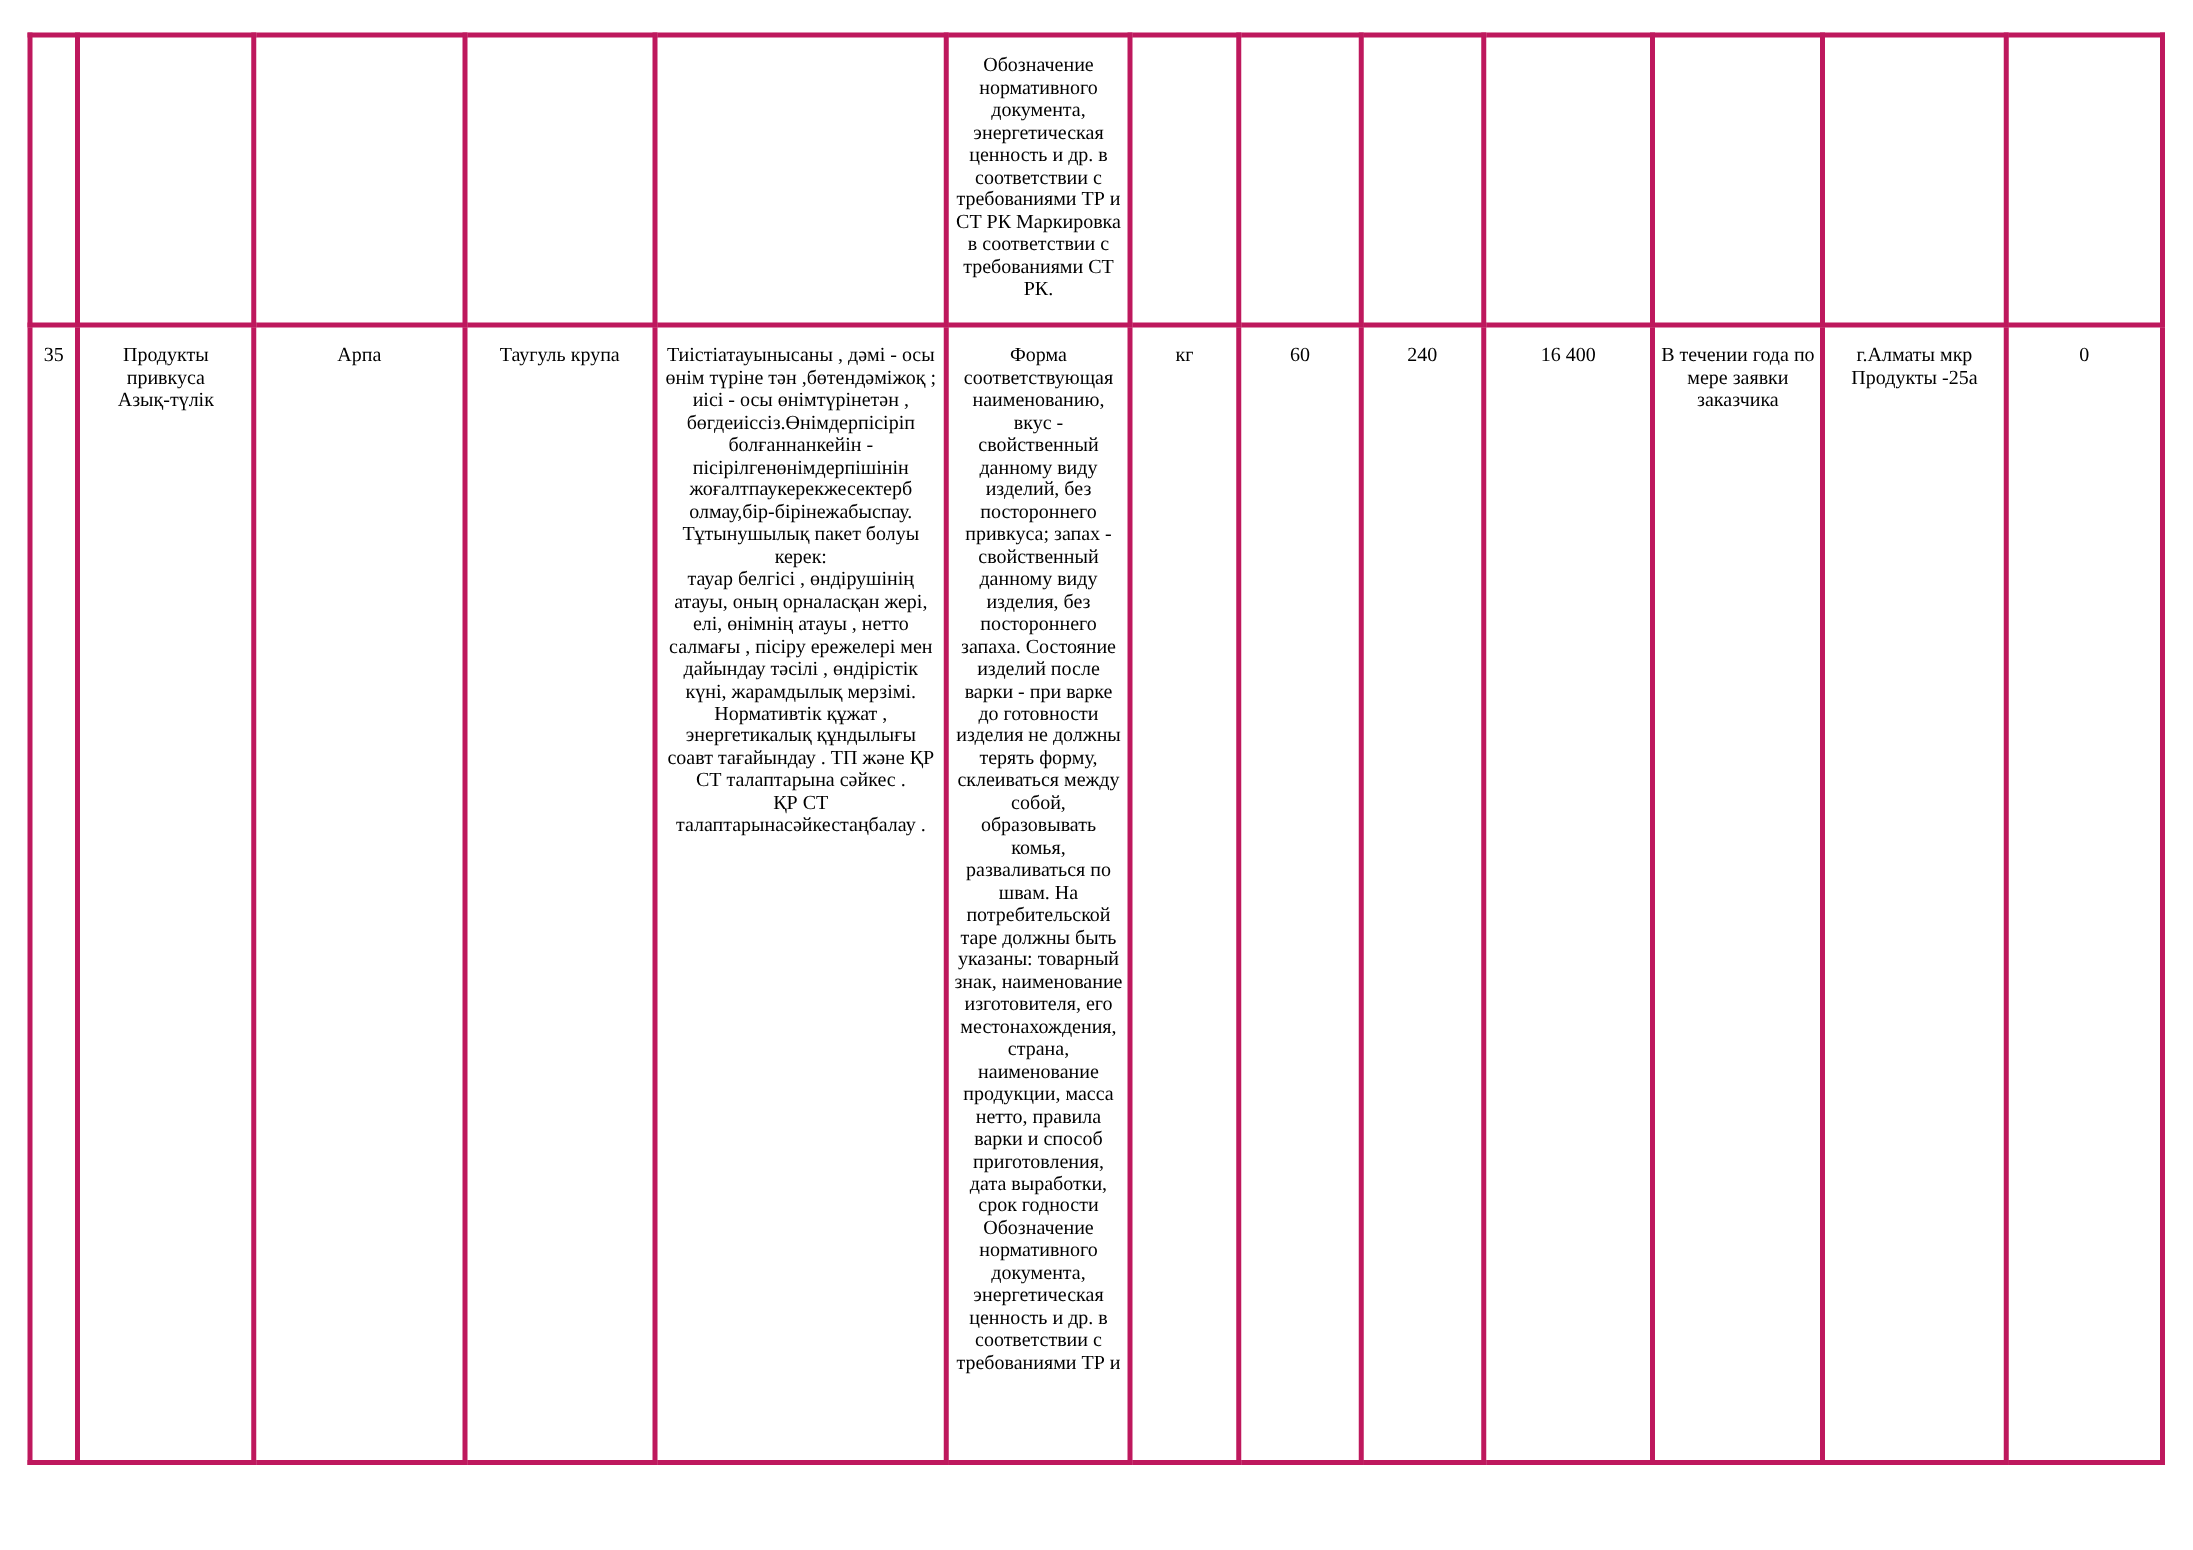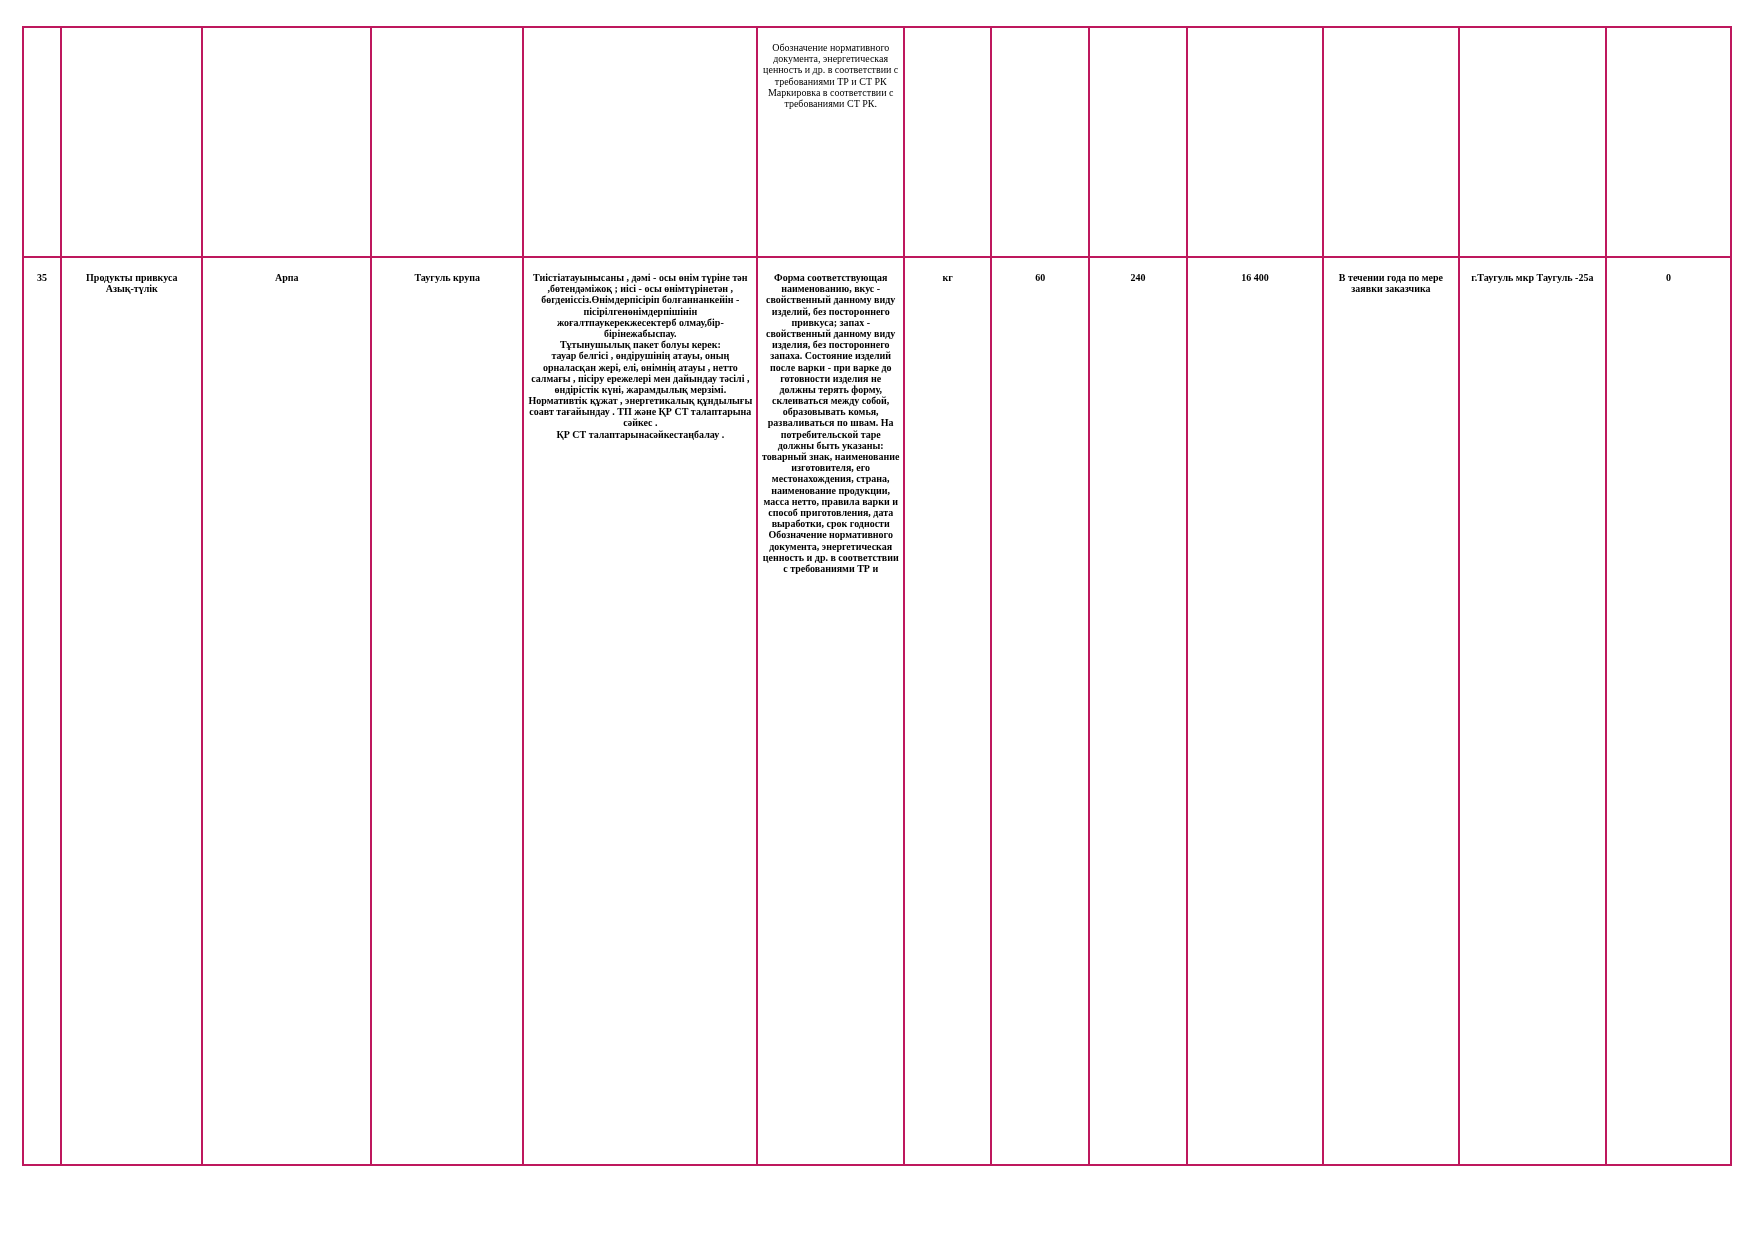--- a/index.html
+++ b/index.html
@@ -20,31 +20,31 @@
     box-sizing: border-box;
     padding: 26px 22px 0 22px;
   }
   table.doc-table {
     border-collapse: collapse;
     table-layout: fixed;
     width: 1710px;
     margin: 0 auto;
   }
   table.doc-table td {
-    border: 2px solid #be185d;
+    border: 4px solid #be185d;
     vertical-align: top;
     padding: 14px 3px;
-    font-size: 10px;
+    font-size: 16px;
     line-height: 1.12;
     text-align: center;
     overflow: hidden;
     word-wrap: break-word;
   }
   .row-top td { height: 200px; }
-  .row-main td { height: 878px; font-weight: bold; }
+  .row-main td { height: 878px; }
   .cell-text {
     display: block;
     text-align: center;
   }
   .nowrap-cell { white-space: pre-line; }
 </style>
 </head>
 <body>
 
 <div class="page">
@@ -139,21 +139,21 @@
         <td>
             <span class="cell-text nowrap-cell">240</span>
           </td>
         <td>
             <span class="cell-text nowrap-cell">16 400</span>
           </td>
         <td>
             <span class="cell-text nowrap-cell">В течении года по мере заявки заказчика</span>
           </td>
         <td>
-            <span class="cell-text nowrap-cell">г.Таугуль мкр Таугуль -25а</span>
+            <span class="cell-text nowrap-cell">г.Алматы мкр Продукты -25а</span>
           </td>
         <td>
             <span class="cell-text nowrap-cell">0</span>
           </td>
       </tr>
     </tbody>
   </table>
 </div>
 
 </body></html>

